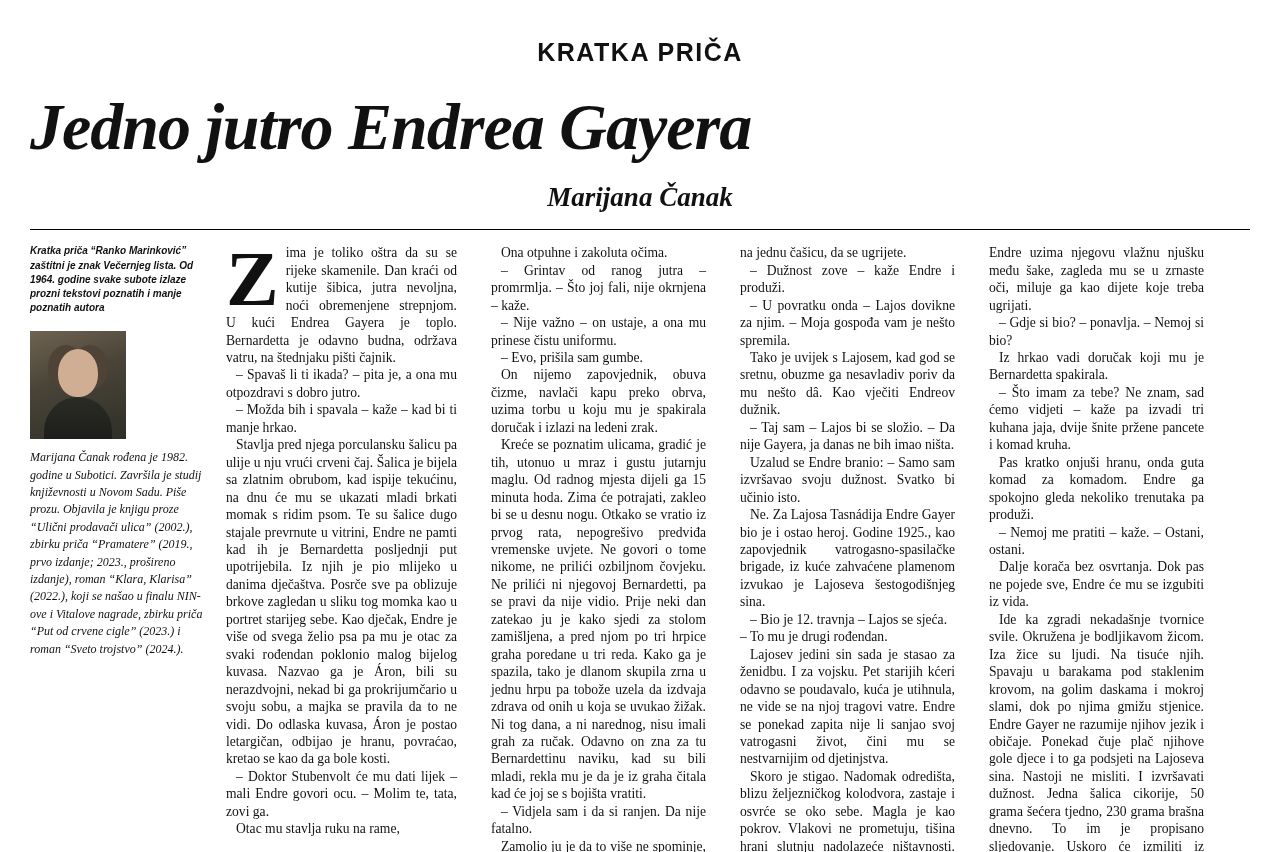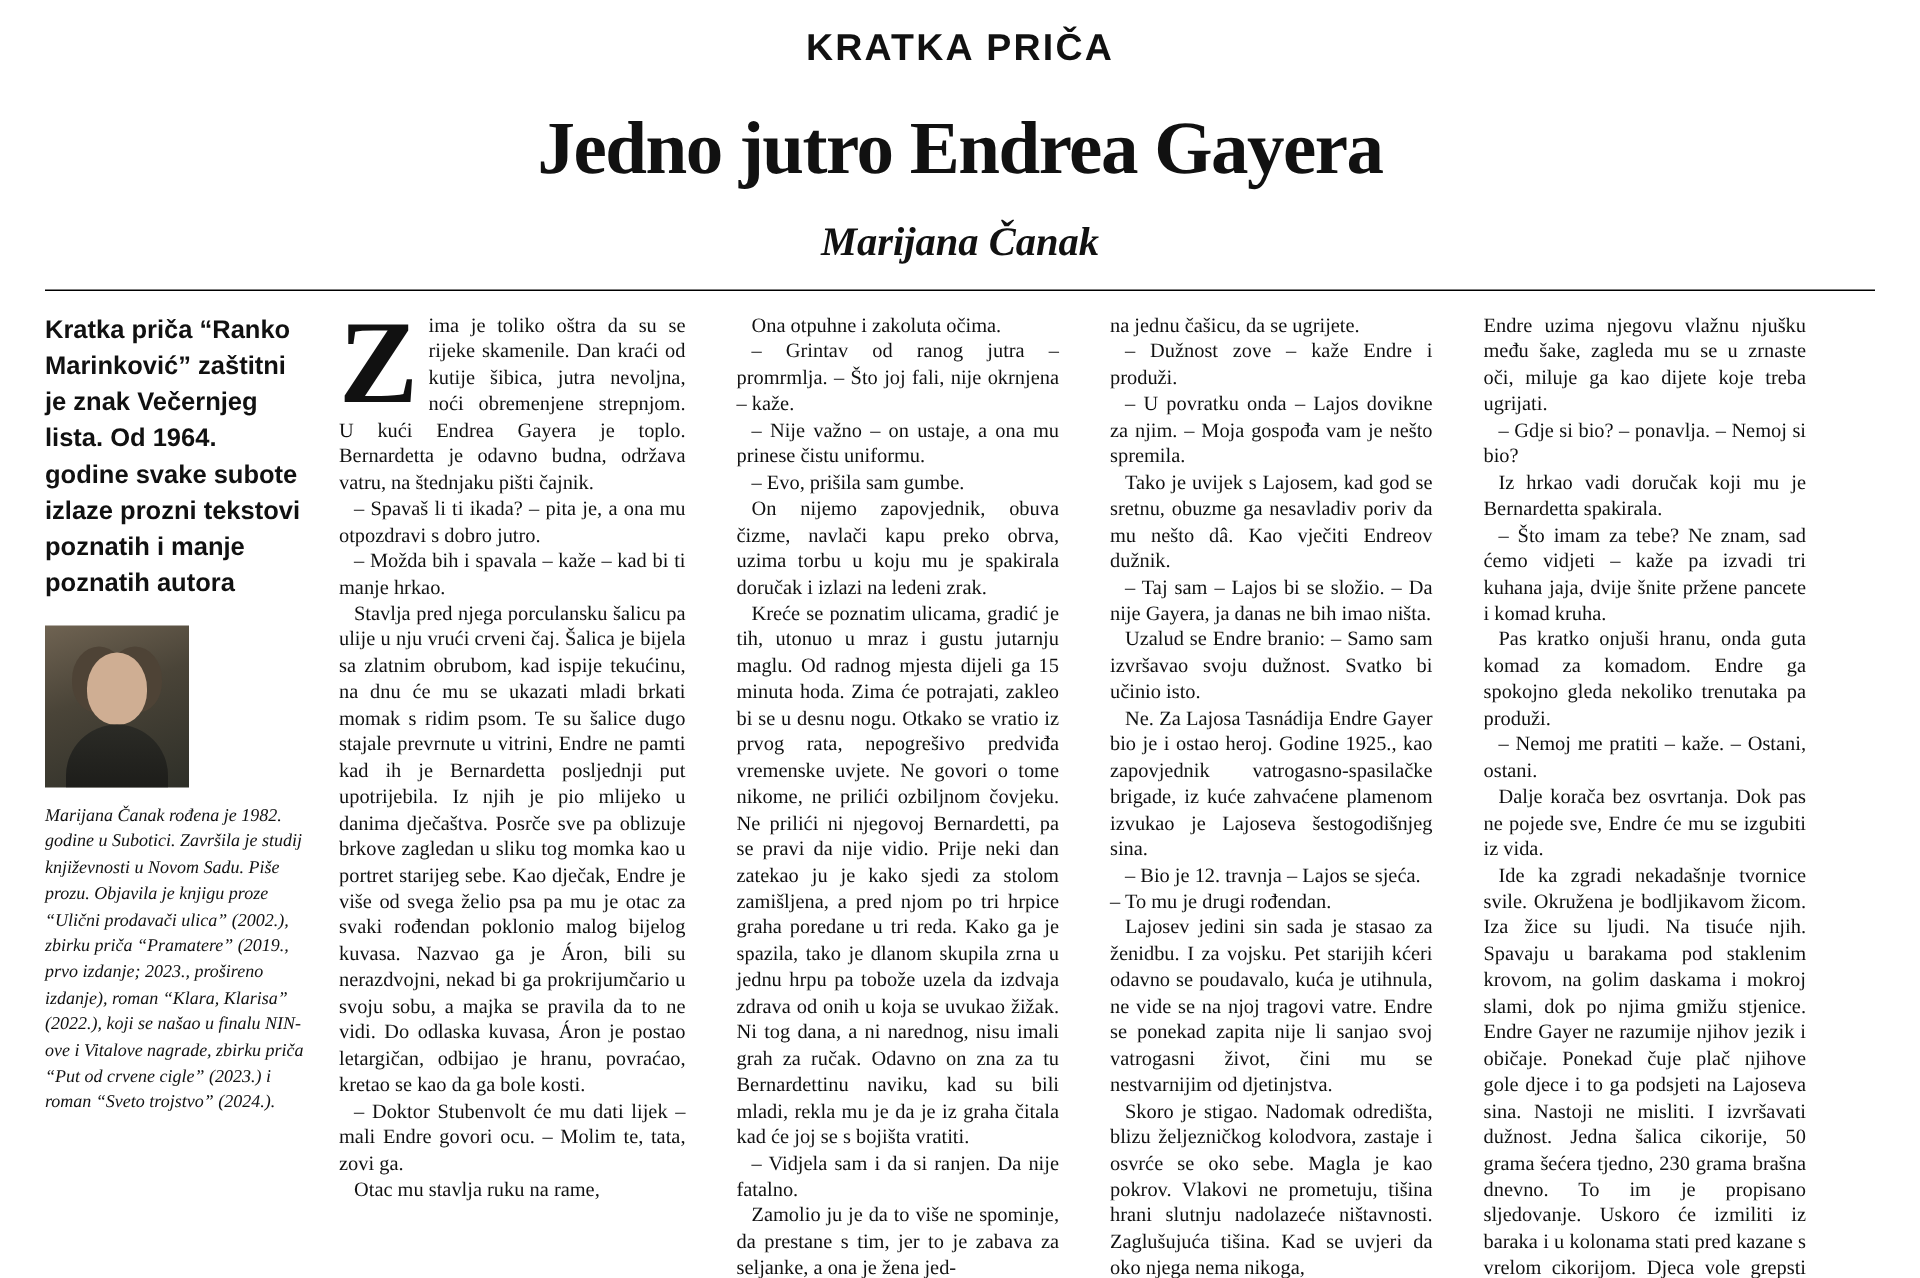--- a/index.html
+++ b/index.html
@@ -12,37 +12,38 @@
     height: 852px;
     font-family: "Liberation Serif", serif;
     color: #111111;
     overflow: hidden;
   }
   .page {
     position: relative;
     width: 1280px;
     height: 616px;
     box-sizing: border-box;
-    padding: 8px 30px 10px 30px;
+    padding: 28px 30px 10px 30px;
     border-radius: 31px;
   }
   .kicker {
     text-align: center;
     font-family: "Liberation Sans", sans-serif;
     font-weight: bold;
     font-size: 25px;
     letter-spacing: 1.5px;
     margin-top: 10px;
     margin-bottom: 4px;
   }
   .headline {
-    text-align: center;
-    font-family: "Liberation Serif", serif;
-    font-weight: bold;
-    font-size: 50px;
+    text-align: left;
+    font-family: "Liberation Serif", serif;
+    font-weight: bold;
+    font-style: italic;
+    font-size: 66px;
     line-height: 1.02;
     letter-spacing: -1px;
     margin: 26px 0 6px 0;
     white-space: nowrap;
   }
   .byline {
     text-align: center;
     font-family: "Liberation Serif", serif;
     font-weight: bold;
     font-style: italic;
@@ -72,24 +73,25 @@
     width: 249px;
     padding-right: 18px;
     border-left: 0;
   }
   .col-text.sep {
     padding-left: 16px;
   }
   .sidebar-note {
     font-family: "Liberation Sans", sans-serif;
     font-weight: bold;
-    font-size: 17px;
+    font-size: 10px;
     line-height: 1.42;
     margin: 0 0 16px 0;
     text-align: left;
+    font-style: italic;
   }
   .portrait {
     width: 96px;
     height: 108px;
     margin: 4px 0 10px 0;
     background:
       radial-gradient(circle at 48% 34%, #d8b9a0 0 16%, rgba(216,185,160,0) 17%),
       linear-gradient(160deg, #6f6352 0%, #4a4438 42%, #2e2f28 100%);
     position: relative;
     overflow: hidden;

